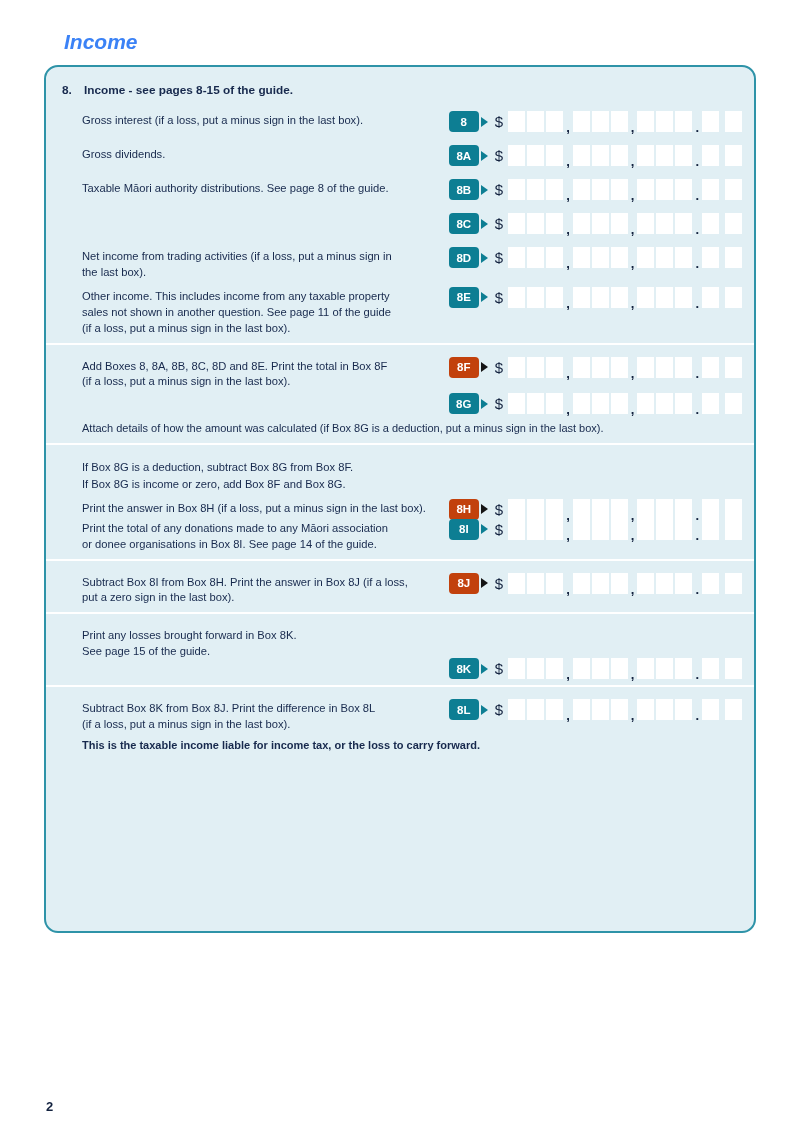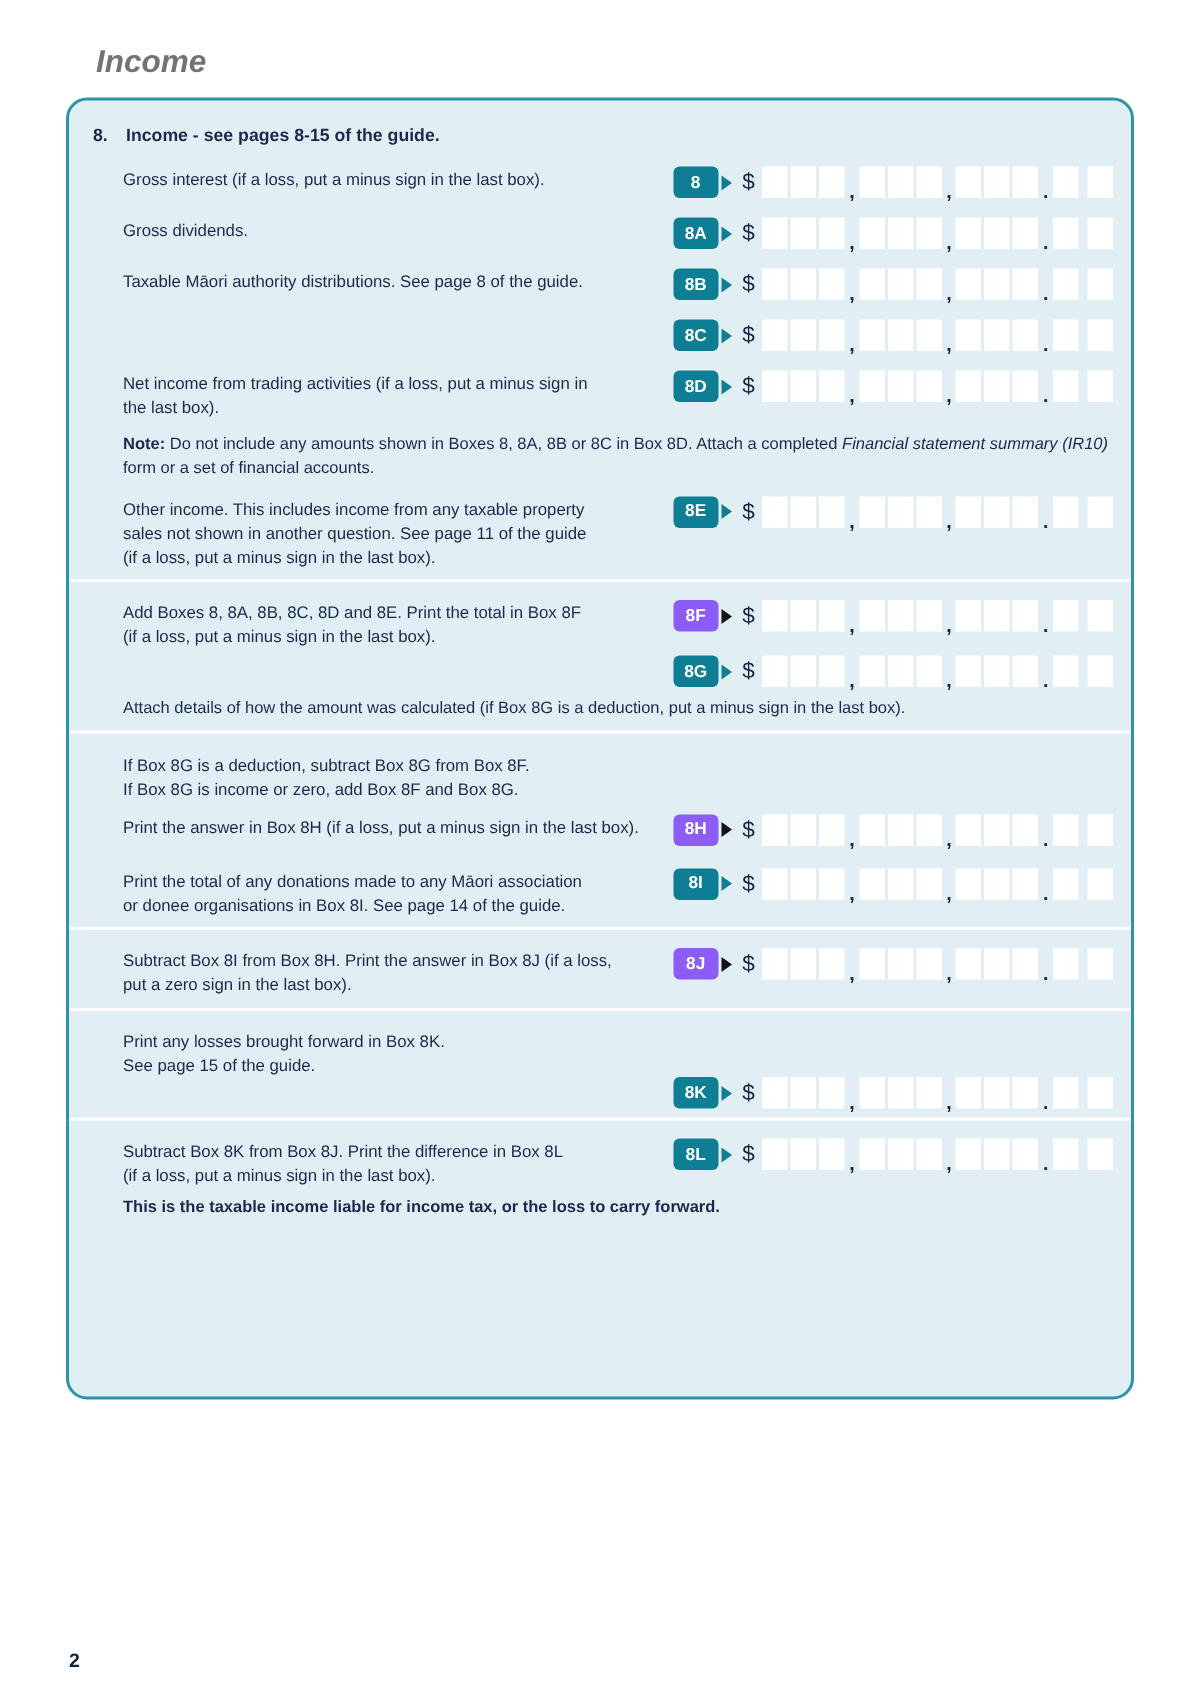--- a/index.html
+++ b/index.html
@@ -9,21 +9,21 @@
     font-family: "Liberation Sans", sans-serif;
     color: #17294d;
     position: relative;
     overflow: hidden;
   }
   .page-title {
     font-size: 21px;
     font-weight: bold;
     font-style: italic;
     margin: 30px 0 11px 64px;
-    color: #737373;
+    color: #3b82f6;
   }
   .panel {
     position: relative;
     margin: 0 44px;
     width: 712px;
     height: 868px;
     background: #e1eff4;
     border: 2px solid #2e93a8;
     border-radius: 14px;
     padding: 12px 12px 0 14px;
@@ -70,21 +70,21 @@
     justify-content: center;
     padding: 0 4px;
   }
   .badge-arrow {
     width: 0; height: 0;
     border-top: 5.5px solid transparent;
     border-bottom: 5.5px solid transparent;
     border-left: 7px solid #0d7e93;
     margin-left: 2px;
   }
-  .badge[data-variant="black"] .badge-rect { background: #8b5cf6; }
+  .badge[data-variant="black"] .badge-rect { background: #c2410c; }
   .badge[data-variant="black"] .badge-arrow { border-left-color: #141414; }
   .dollar { font-size: 15px; margin-right: 5px; color: #13223f; }
   .money-field { display: flex; align-items: flex-end; }
   .box-group { display: flex; gap: 2px; }
   .digit-box { width: 17px; height: 21px; background: #ffffff; flex: none; }
   .cents .digit-box + .digit-box { margin-left: 4px; }
   .sep {
     font-size: 13px;
     font-weight: bold;
     line-height: 13px;
@@ -296,23 +296,20 @@
           </span>
           <span class="sep">.</span>
           <span class="box-group cents">
             <span class="digit-box"></span>
             <span class="digit-box"></span>
           </span>
         </span>
     </div>
   </div>
 
-  <div class="fulltext">
-    <span class="bold">Note:</span><span> Do not include any amounts shown in Boxes 8, 8A, 8B or 8C in Box 8D. Attach a completed </span><em>Financial statement summary (IR10)</em><span> form or a set of financial accounts.</span>
-  </div>
 
   <div class="row" style="margin-bottom:6px;">
     <div class="row-label">Other income. This includes income from any taxable property
 sales not shown in another question. See page 11 of the guide
 (if a loss, put a minus sign in the last box).</div>
     <div class="row-field">
       <span class="badge" data-variant="teal">
           <span class="badge-rect">8E</span>
           <span class="badge-arrow"></span>
         </span>
@@ -416,21 +413,21 @@
     </div>
   </div>
 
   <div class="fulltext nowrap" style="margin-bottom:6px;">Attach details of how the amount was calculated (if Box 8G is a deduction, put a minus sign in the last box).</div>
 
   <div class="divider"></div>
 
   <div class="fulltext prewrap" style="margin-bottom:9px;">If Box 8G is a deduction, subtract Box 8G from Box 8F.
 If Box 8G is income or zero, add Box 8F and Box 8G.</div>
 
-  <div class="row" style="margin-bottom:17px;gap:12px;">
+  <div class="row" style="margin-bottom:1px;gap:12px;">
     <div class="row-label single">Print the answer in Box 8H (if a loss, put a minus sign in the last box).</div>
     <div class="row-field">
       <span class="badge" data-variant="black">
           <span class="badge-rect">8H</span>
           <span class="badge-arrow"></span>
         </span>
       <span class="dollar">$</span>
       <span class="money-field">
           <span class="box-group">
             <span class="digit-box"></span>

